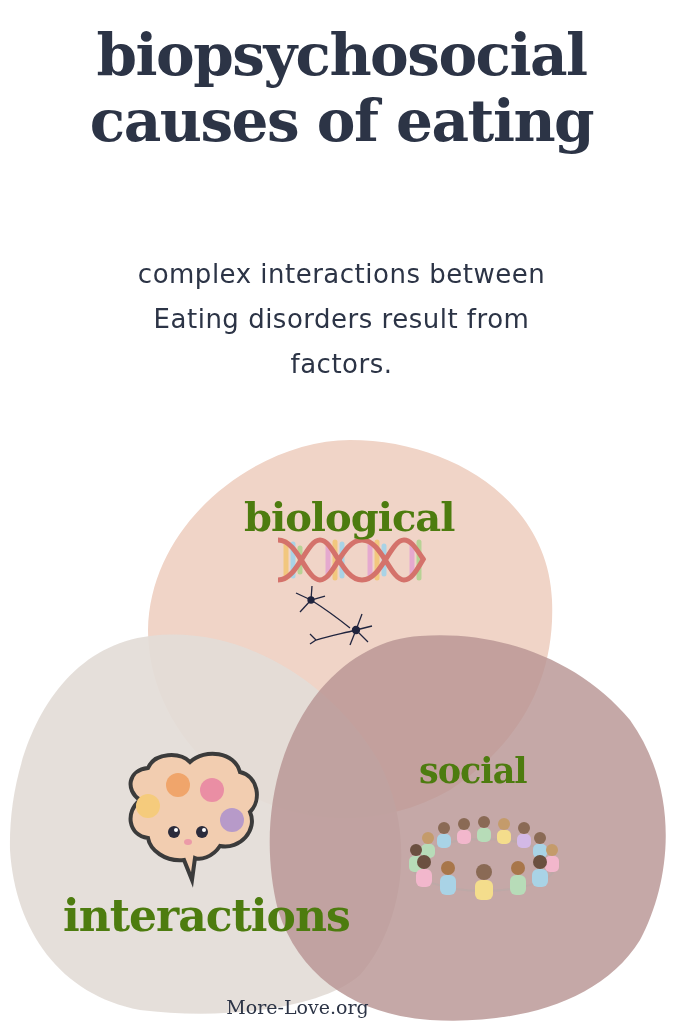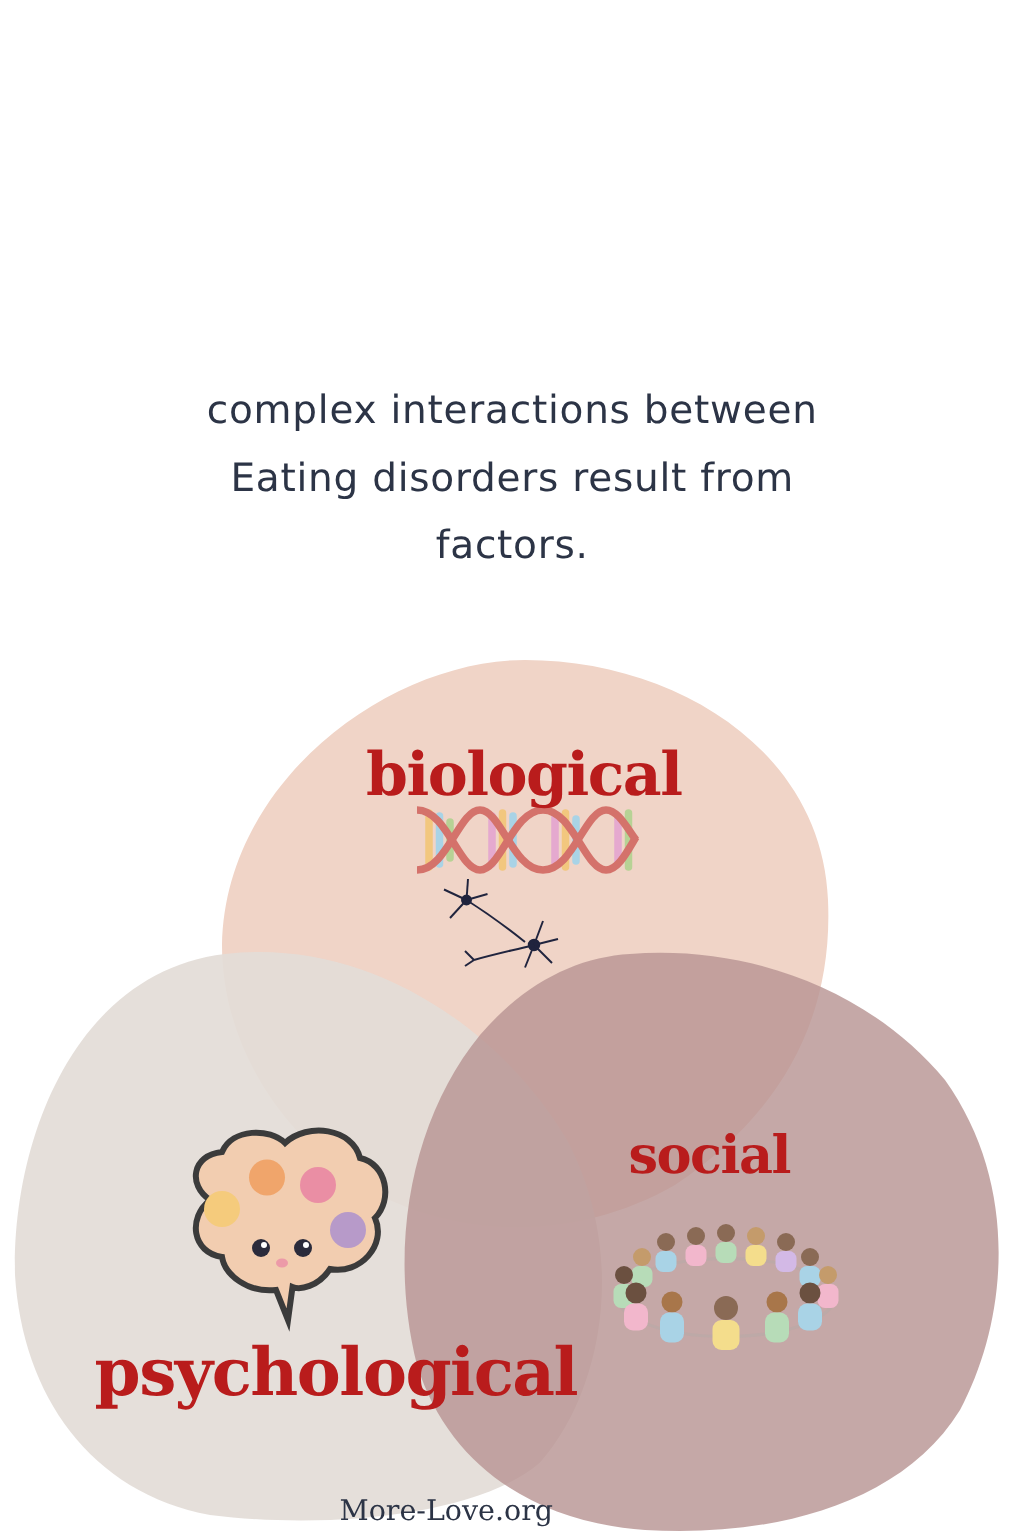--- a/index.html
+++ b/index.html
@@ -2,21 +2,21 @@
 <html><head>
 <meta charset="utf-8">
 <style>
   html, body { margin: 0; padding: 0; }
   body { width: 683px; height: 1024px; background: #ffffff; position: relative; overflow: hidden; font-family: "DejaVu Serif", serif; }
   .title { position: absolute; left: 0; top: 22px; width: 683px; text-align: center; color: #2c3446; font-family: "DejaVu Serif", serif; font-weight: bold; font-size: 58px; line-height: 66px; letter-spacing: -1.5px; }
   .title span { display: block; }
   .subtitle { position: absolute; left: 20px; top: 252px; width: 643px; text-align: center; color: #2c3446; font-family: "DejaVu Sans", sans-serif; font-size: 26px; line-height: 45px; letter-spacing: 0.5px; }
   .subtitle span { display: block; }
   svg.venn { position: absolute; left: 0; top: 0; }
-  .label { position: absolute; color: #b91c1c; font-family: "DejaVu Serif", serif; font-weight: bold; letter-spacing: -1px; white-space: nowrap; }
+  .label { position: absolute; color: #4d7c0f; font-family: "DejaVu Serif", serif; font-weight: bold; letter-spacing: -1px; white-space: nowrap; }
   .lbl-bio { left: 244px; top: 493px; font-size: 40px; }
   .lbl-soc { left: 419px; top: 750px; font-size: 35px; }
   .lbl-psy { left: 63px; top: 890px; font-size: 44px; }
   .footer { position: absolute; left: 0; top: 996px; width: 595px; text-align: center; color: #2c3446; font-family: "DejaVu Serif", serif; font-size: 19px; }
 </style>
 </head>
 <body>
 
 <svg class="venn" width="683" height="1024" viewBox="0 0 683 1024">
 
@@ -103,25 +103,27 @@
         <rect x="440" y="875" width="16" height="20" rx="6" fill="#a9d3e6"></rect>
       <circle cx="518" cy="868" r="7" fill="#a8764a"></circle>
         <rect x="510" y="875" width="16" height="20" rx="6" fill="#b7dcb8"></rect>
       <circle cx="484" cy="872" r="8" fill="#8a6a55"></circle>
         <rect x="475" y="880" width="18" height="20" rx="6" fill="#f4dd8c"></rect>
     </g>
   </g>
 </svg>
 
 <div class="title">
+  <span>biopsychosocial</span>
+  <span>causes of eating</span>
 </div>
 
 <div class="subtitle">
   <span>complex interactions between</span>
   <span>Eating disorders result from</span>
   <span>factors.</span>
 </div>
 
 <div class="label lbl-bio">biological</div>
 <div class="label lbl-soc">social</div>
-<div class="label lbl-psy">psychological</div>
+<div class="label lbl-psy">interactions</div>
 
 <div class="footer">More-Love.org</div>
 
 </body></html>

